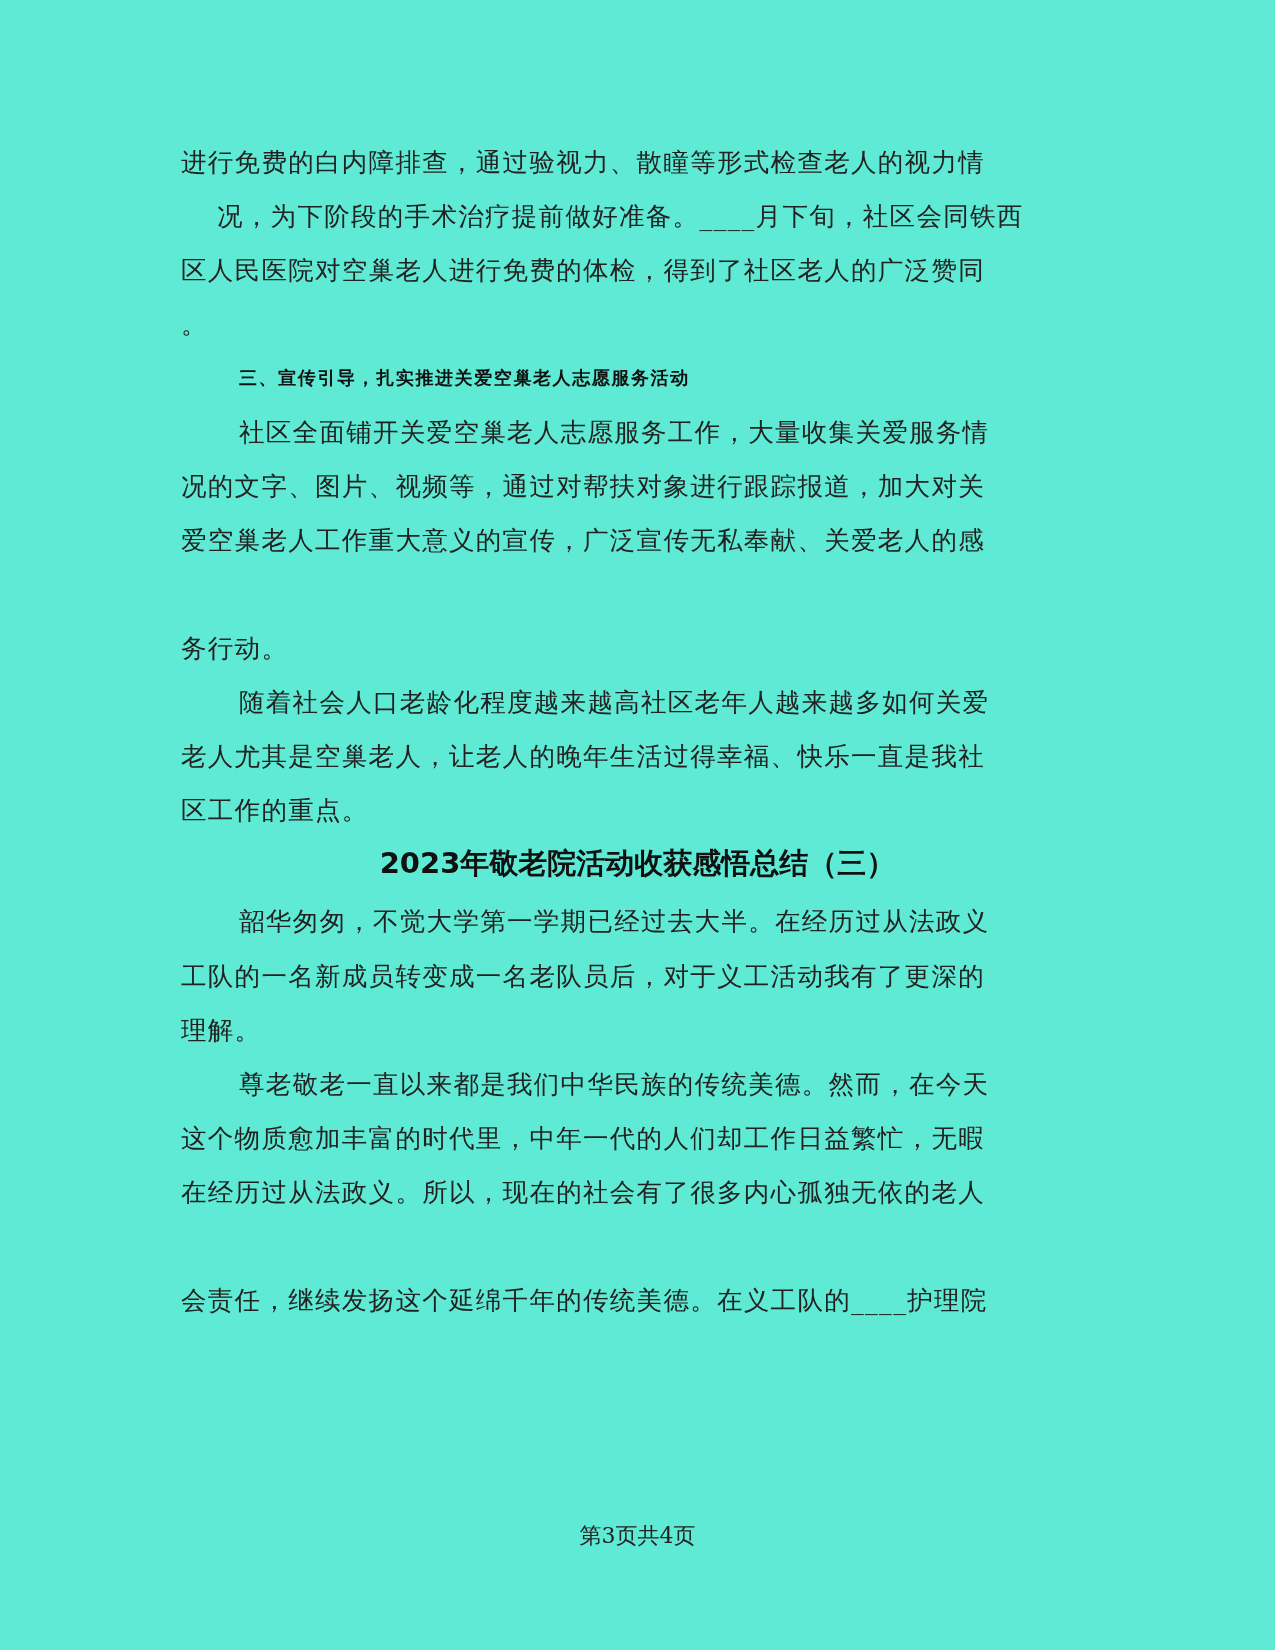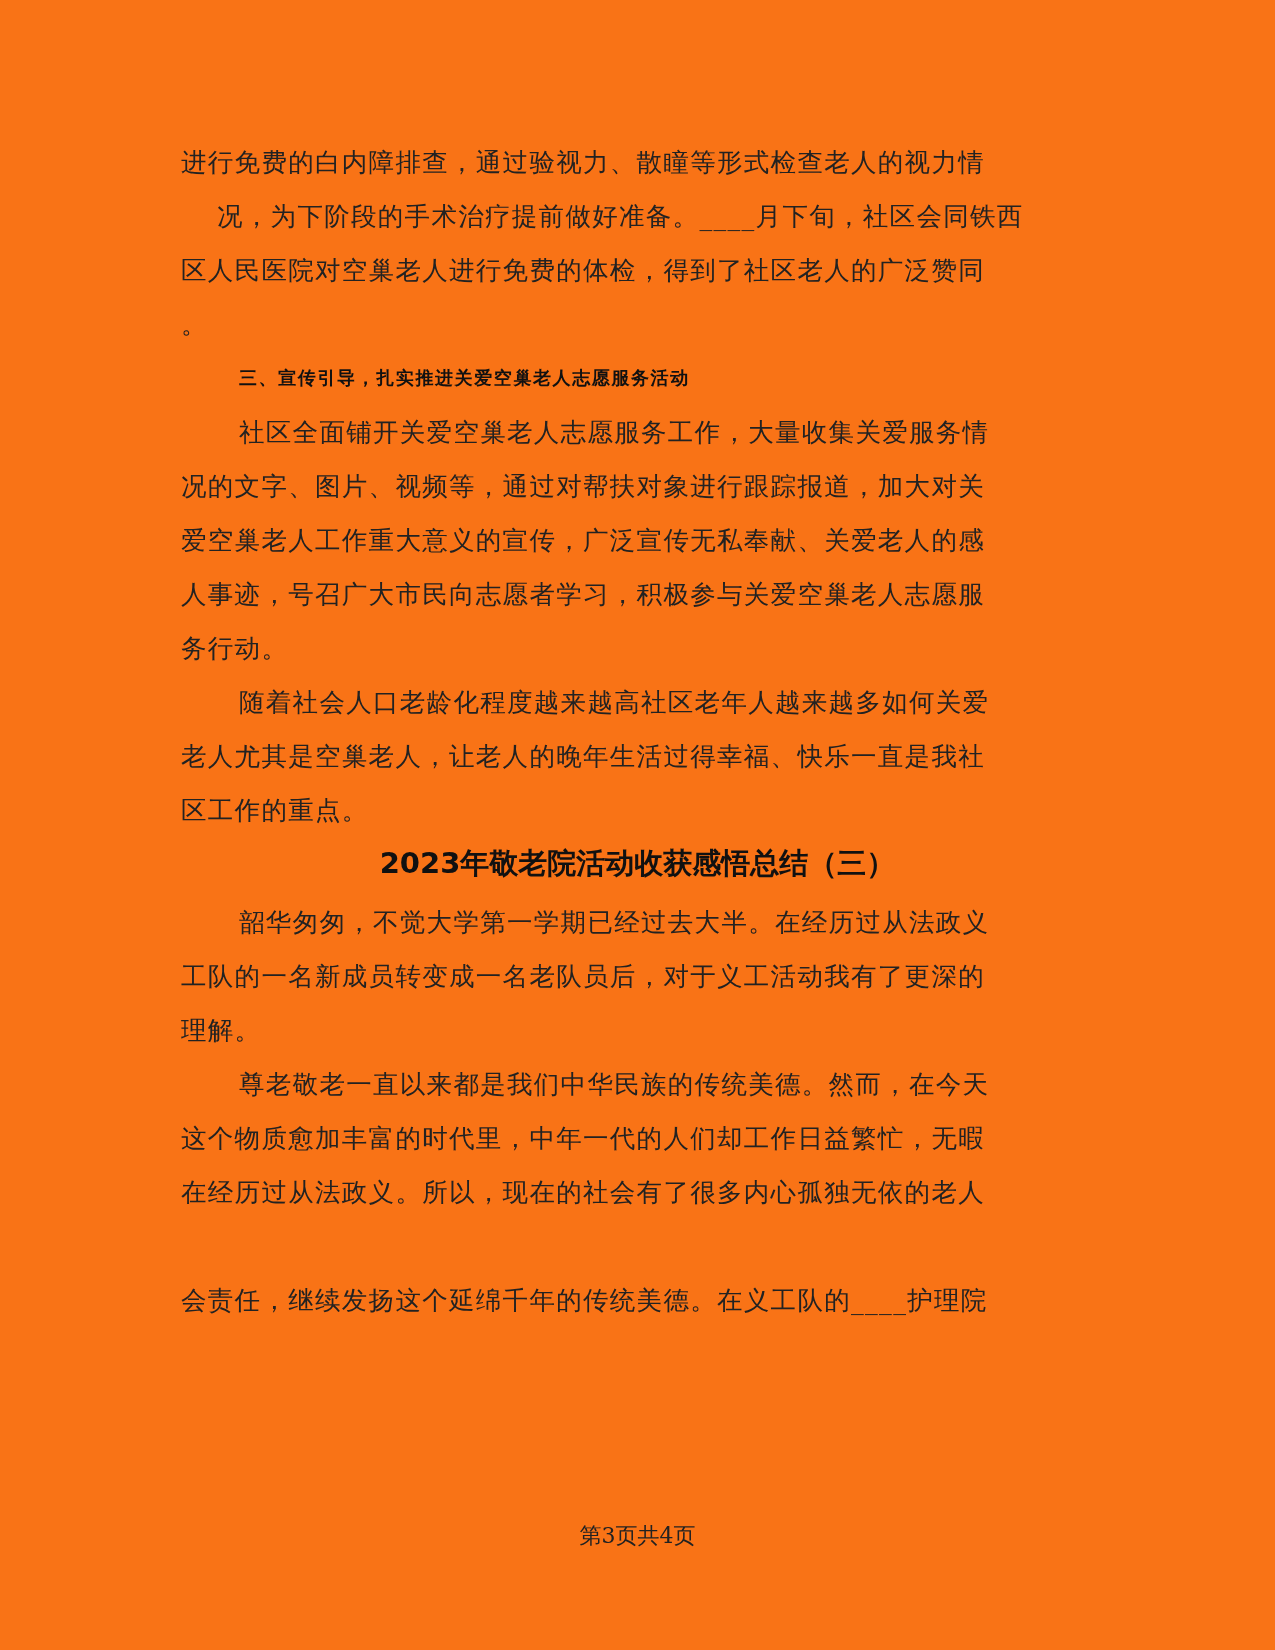--- a/index.html
+++ b/index.html
@@ -14,21 +14,21 @@
       overflow: hidden;
       color: #1a1a1a;
       font-family: "DejaVu Serif", "Liberation Serif", serif;
     }
     .page {
       position: absolute;
       left: 0;
       top: 0;
       width: 1275px;
       height: 1650px;
-      background: #f97316;
+      background: #5eead4;
     }
     .line {
       position: absolute;
       left: 181px;
       width: 840px;
       font-size: 25.5px;
       letter-spacing: 1.3px;
       line-height: 32px;
       white-space: nowrap;
       color: #222;
@@ -79,30 +79,29 @@
   <div class="line" style="top:146px;">进行免费的白内障排查，通过验视力、散瞳等形式检查老人的视力情</div>
   <div class="line" style="top:200px;margin-left:36px;">况，为下阶段的手术治疗提前做好准备。____月下旬，社区会同铁西</div>
   <div class="line" style="top:254px;">区人民医院对空巢老人进行免费的体检，得到了社区老人的广泛赞同</div>
   <div class="line" style="top:308px;">。</div>
 
   <div class="heading" style="top:362px;">三、宣传引导，扎实推进关爱空巢老人志愿服务活动</div>
 
   <div class="line indent" style="top:416px;">社区全面铺开关爱空巢老人志愿服务工作，大量收集关爱服务情</div>
   <div class="line" style="top:470px;">况的文字、图片、视频等，通过对帮扶对象进行跟踪报道，加大对关</div>
   <div class="line" style="top:524px;">爱空巢老人工作重大意义的宣传，广泛宣传无私奉献、关爱老人的感</div>
-  <div class="line" style="top:578px;">人事迹，号召广大市民向志愿者学习，积极参与关爱空巢老人志愿服</div>
   <div class="line" style="top:632px;">务行动。</div>
 
   <div class="line indent" style="top:686px;">随着社会人口老龄化程度越来越高社区老年人越来越多如何关爱</div>
   <div class="line" style="top:740px;">老人尤其是空巢老人，让老人的晚年生活过得幸福、快乐一直是我社</div>
   <div class="line" style="top:794px;">区工作的重点。</div>
 
   <div class="doc-title" style="top:845px;">2023年敬老院活动收获感悟总结（三）</div>
 
-  <div class="line indent" style="top:906px;">韶华匆匆，不觉大学第一学期已经过去大半。在经历过从法政义</div>
+  <div class="line indent" style="top:906px;font-family:Liberation Serif, serif;">韶华匆匆，不觉大学第一学期已经过去大半。在经历过从法政义</div>
   <div class="line" style="top:960px;">工队的一名新成员转变成一名老队员后，对于义工活动我有了更深的</div>
   <div class="line" style="top:1014px;">理解。</div>
 
   <div class="line indent" style="top:1068px;">尊老敬老一直以来都是我们中华民族的传统美德。然而，在今天</div>
   <div class="line" style="top:1122px;">这个物质愈加丰富的时代里，中年一代的人们却工作日益繁忙，无暇</div>
   <div class="line" style="top:1176px;">在经历过从法政义。所以，现在的社会有了很多内心孤独无依的老人</div>
   <div class="line" style="top:1284px;">会责任，继续发扬这个延绵千年的传统美德。在义工队的____护理院</div>
 
   <div class="footer">第3页共4页</div>
 </div>

